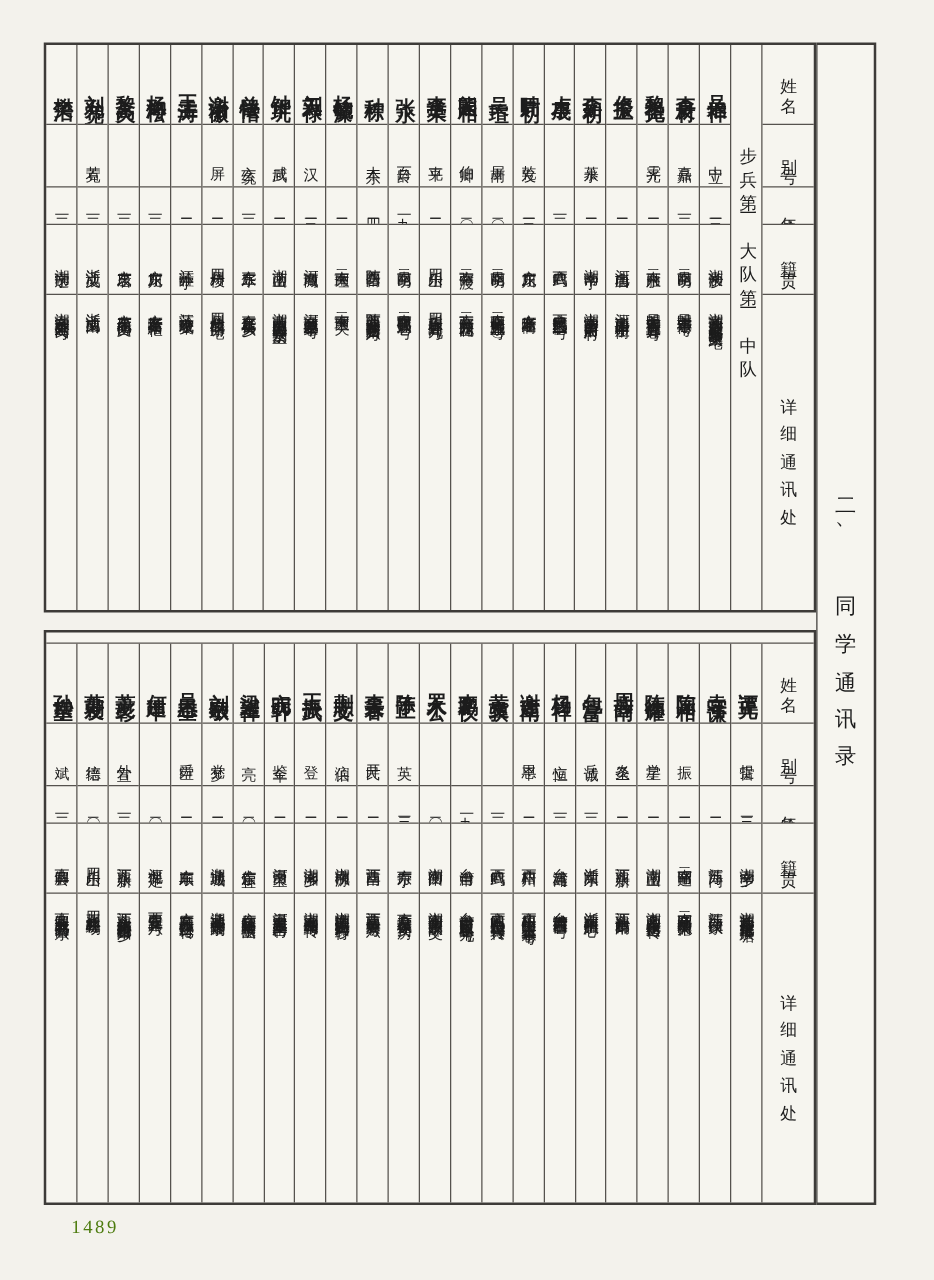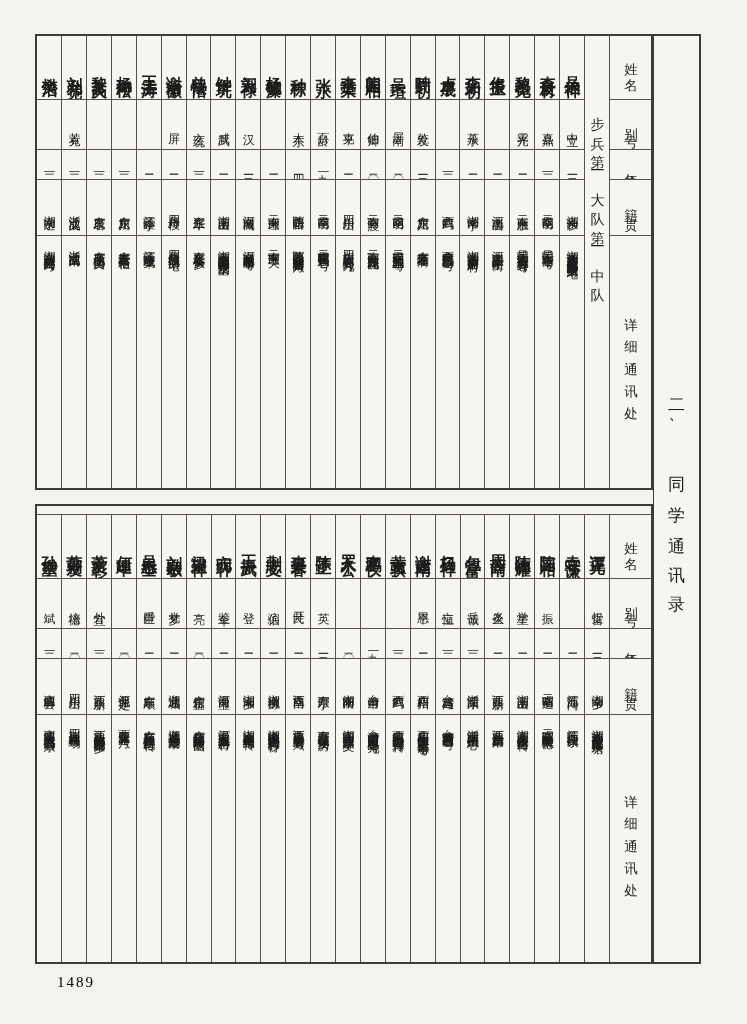--- a/index.html
+++ b/index.html
@@ -107,21 +107,21 @@
     text-orientation: upright;
     font-size: 17px;
     letter-spacing: 30px;
   }
   .page-number {
     position: absolute;
     left: 57px;
     top: 974px;
     font-size: 15px;
     letter-spacing: 2px;
-    color: #000000;
+    color: #4d7c0f;
   }
 </style>
 </head>
 <body>
 
 <div class="sheet">
 
   <div class="tables-wrap">
 
     <section class="table table-top">

